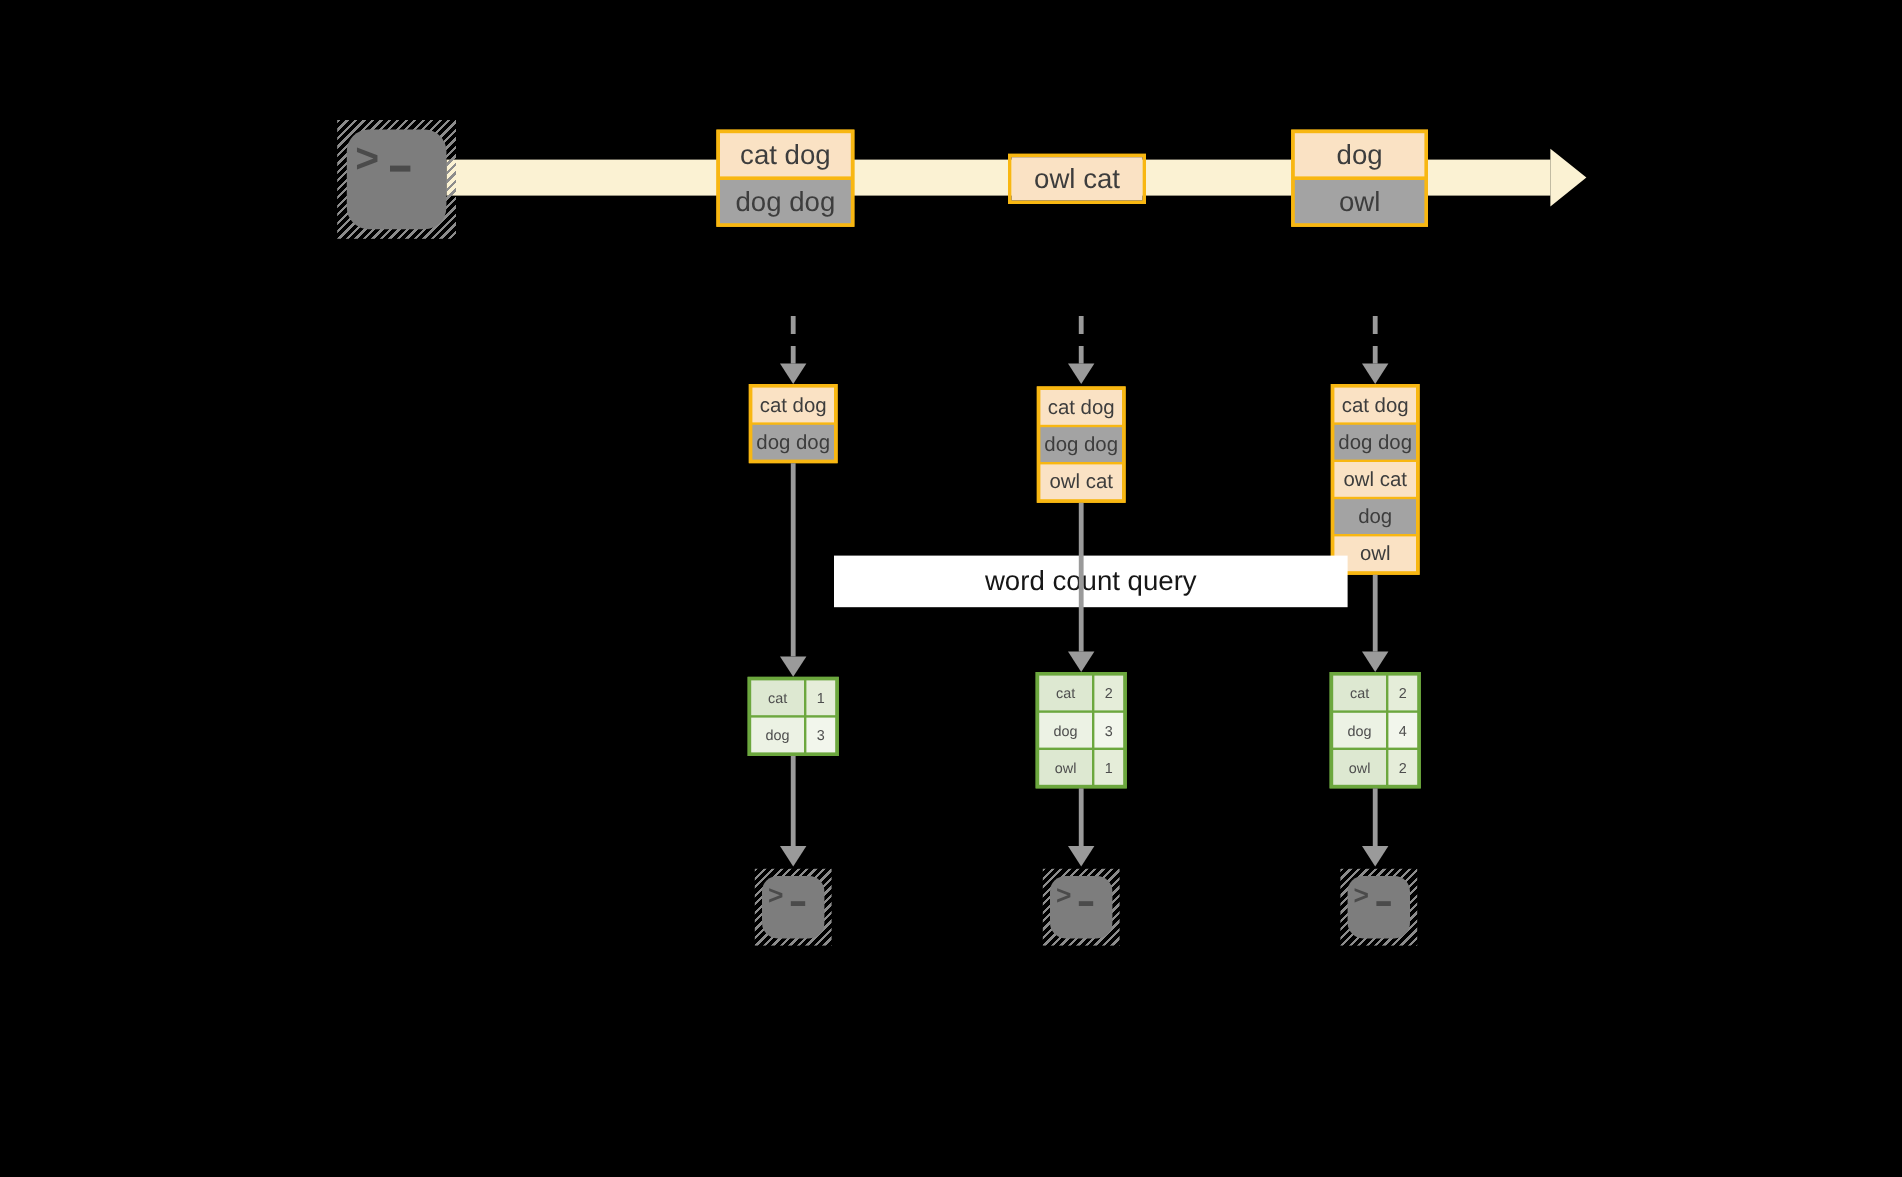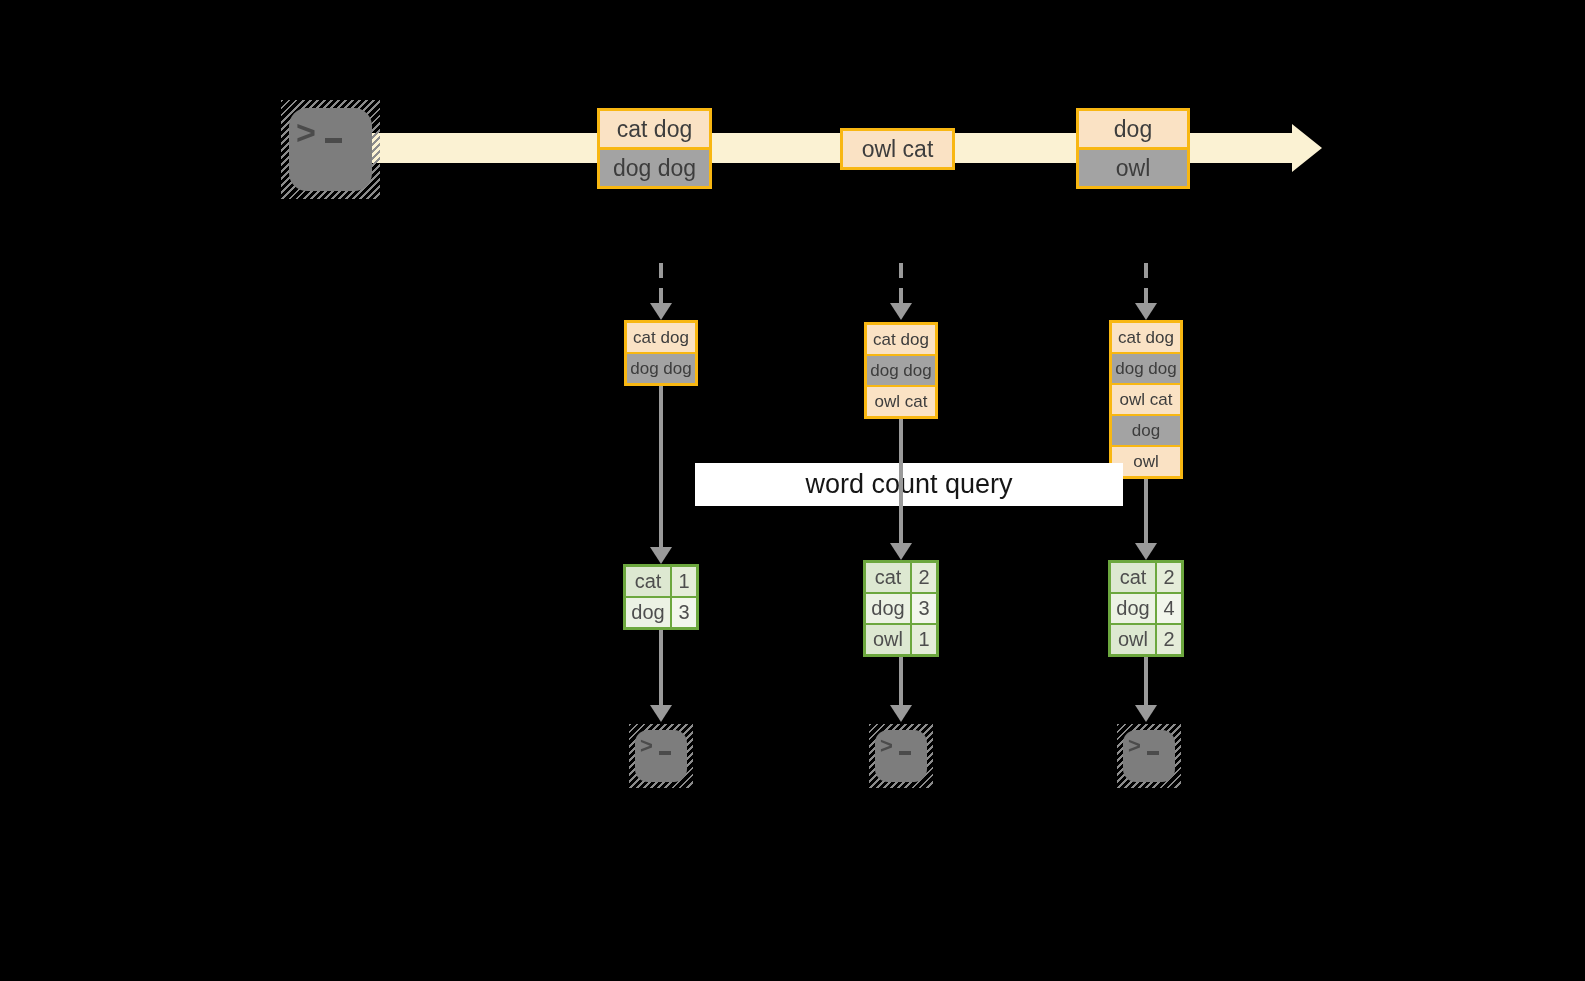--- a/index.html
+++ b/index.html
@@ -56,32 +56,32 @@
   .head-down{
     position:absolute;width:0;height:0;
     border-left:11px solid transparent;border-right:11px solid transparent;
     border-top:17px solid #9a9a9a;
   }
 
   
   .query-band{
     position:absolute;background:#ffffff;
     display:flex;align-items:center;justify-content:center;
-    color:#161616;font-size:27px;
+    color:#161616;font-size:23px;
   }
 
   
   .gtable{
     position:absolute;box-sizing:border-box;
     border:3px solid #6ca73e;background:#6ca73e;
     display:grid;grid-template-columns:44px 1fr;gap:2px;
   }
   .gtable .gcell{
     height:29px;display:flex;align-items:center;justify-content:center;
-    color:#4e4e4e;font-size:20px;
+    color:#4e4e4e;font-size:12px;
   }
   .gcell.w-dark{background:#dde8d1;}
   .gcell.n-dark{background:#e5edd9;}
   .gcell.w-light{background:#ecf2e4;}
   .gcell.n-light{background:#f2f6ec;}
 </style>
 </head>
 <body>
 
 <div id="canvas">

